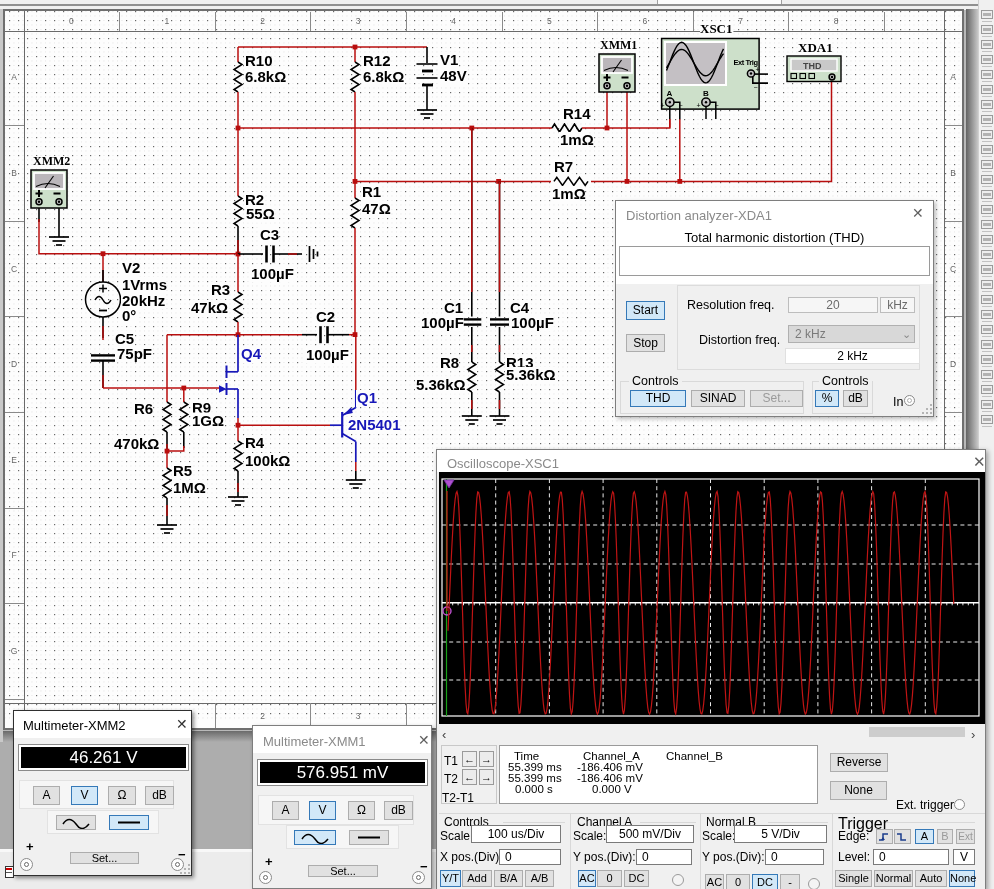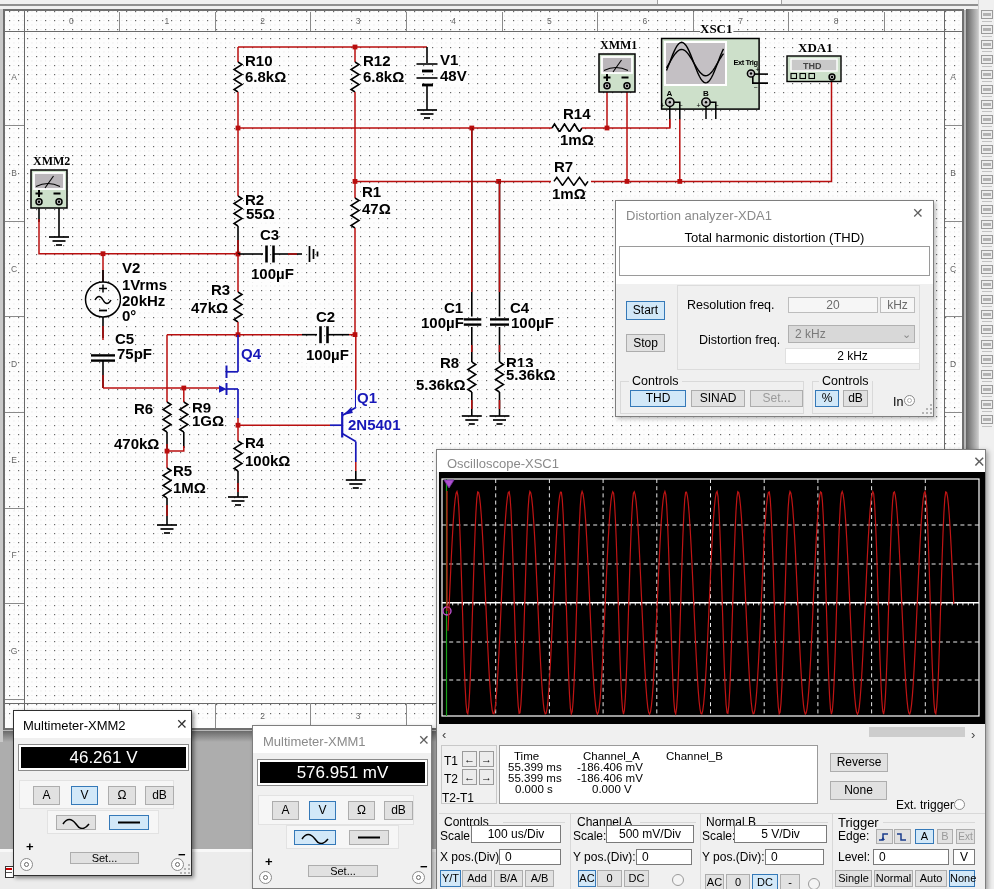--- a/index.html
+++ b/index.html
@@ -710,21 +710,21 @@
     <div class="abs" style="left:269px;top:365px;font-size:12px;color:#000;white-space:nowrap;">Normal B</div>
     <div class="abs" style="left:265px;top:379px;font-size:12px;color:#000;white-space:nowrap;">Scale:</div>
     <div class="abs" style="left:297px;top:375px;width:93px;height:18px;background:#fff;border:1px solid #7a7a7a;font-size:12px;text-align:center;line-height:16px">5  V/Div</div>
     <div class="abs" style="left:265px;top:400px;font-size:12px;color:#000;white-space:nowrap;">Y pos.(Div):</div>
     <div class="abs" style="left:328px;top:399px;width:59px;height:16px;background:#fff;border:1px solid #7a7a7a;font-size:12px;line-height:14px;padding-left:5px">0</div>
     <div class="btn" style="left:268px;top:424px;width:19px;height:17px;font-size:11px;color:#000;line-height:15px;">AC</div>
     <div class="btn" style="left:289px;top:424px;width:24px;height:17px;font-size:11px;color:#000;line-height:15px;">0</div>
     <div class="btn btnsel" style="left:315px;top:424px;width:26px;height:17px;font-size:11px;color:#000;line-height:15px;">DC</div>
     <div class="btn" style="left:343px;top:424px;width:20px;height:17px;font-size:11px;color:#000;line-height:15px;">-</div>
     <div class="abs" style="left:371px;top:428px;width:12px;height:12px;border:1px solid #9a9a9a;border-radius:50%;background:#f4f4f4"></div>
-    <div class="abs" style="left:401px;top:365px;font-size:13px;color:#000;white-space:nowrap;">Trigger</div>
+    <div class="abs" style="left:401px;top:365px;font-size:16px;color:#000;white-space:nowrap;">Trigger</div>
     <div class="abs" style="left:401px;top:379px;font-size:12px;color:#000;white-space:nowrap;">Edge:</div>
     <div class="btn" style="left:439px;top:379px;width:17px;height:15px"><svg width="15" height="13">
         <path d="M2,10 h4 v-6 h5" fill="none" stroke="#1a3c8c" stroke-width="1.5"></path>
         <path d="M6,7 l-2,3 l4,0 z" fill="#1a3c8c"></path>
       </svg></div>
     <div class="btn" style="left:457px;top:379px;width:17px;height:15px"><svg width="15" height="13">
         <path d="M2,4 h4 v6 h5" fill="none" stroke="#1a3c8c" stroke-width="1.5"></path>
       </svg></div>
     <div class="btn btnsel" style="left:478px;top:379px;width:19px;height:15px;font-size:11px;color:#000;line-height:13px;">A</div>
     <div class="btn" style="left:500px;top:379px;width:16px;height:15px;font-size:11px;color:#9a9a9a;line-height:13px;">B</div>

